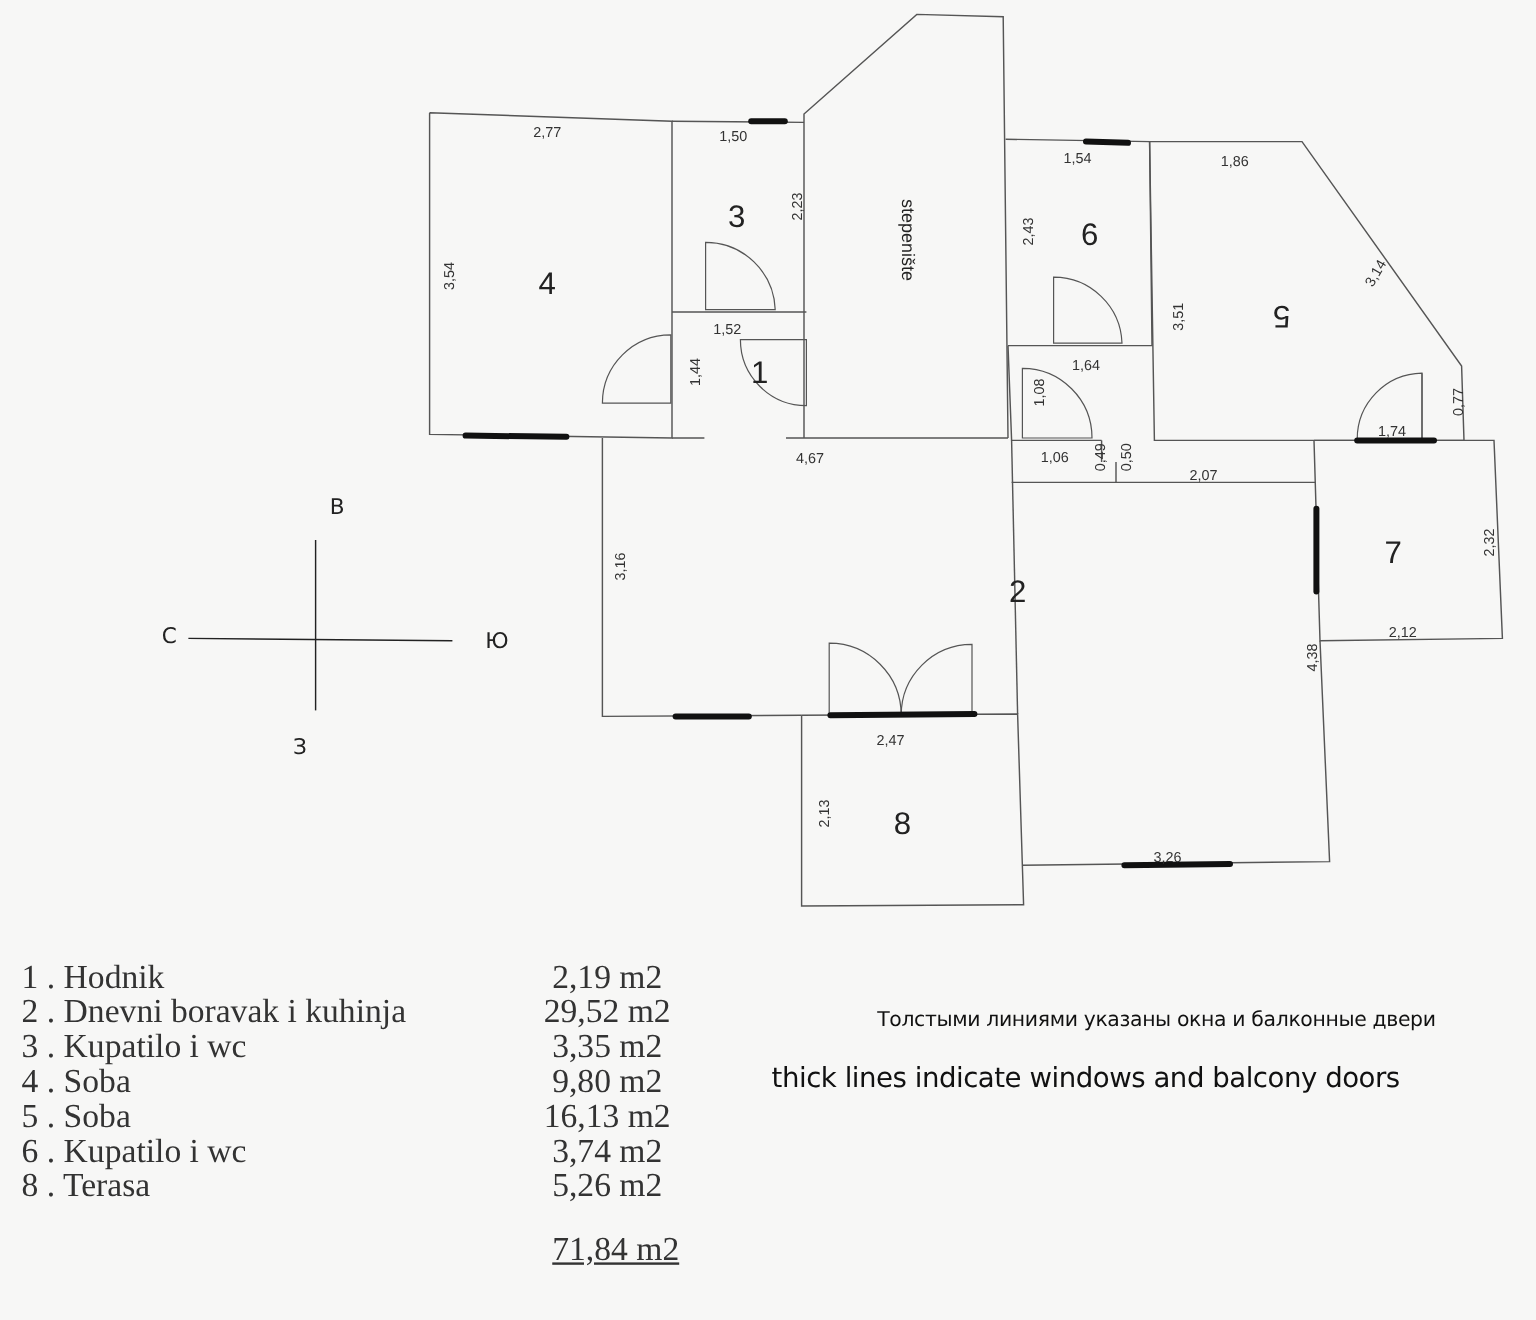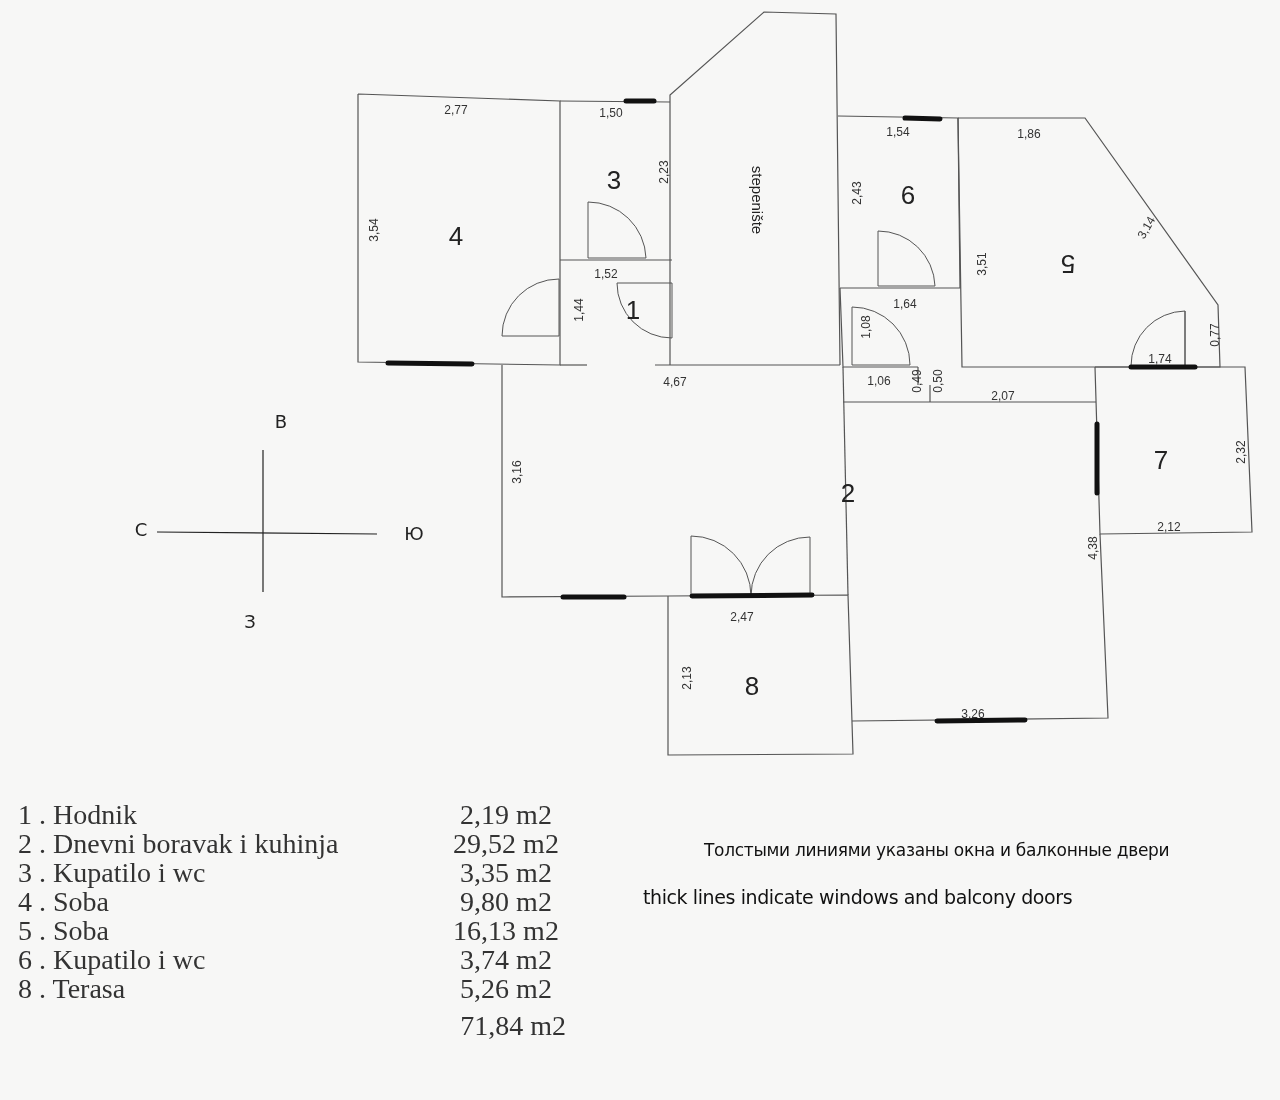--- a/index.html
+++ b/index.html
@@ -17,27 +17,27 @@
   .roomnum { font-family: "Liberation Sans", sans-serif; font-size: 26px; fill: #222; }
   .stair { font-family: "Liberation Sans", sans-serif; font-size: 15px; fill: #222; }
   .compass-line { stroke: #222; stroke-width: 1.2; }
   .compass-label { font-family: "DejaVu Sans", sans-serif; font-size: 18px; fill: #222; }
 
   .legend { position: absolute; left: 18px; top: 800px; width: 560px;
     font-family: "Liberation Serif", serif; font-size: 28px; color: #333; }
   .legend-row { display: flex; justify-content: space-between; height: 29px; line-height: 29px; }
   .legend-row .name { white-space: nowrap; }
   .legend-row .area { text-align: center; width: 120px; padding-right: 12px; }
-  .legend-total { display: flex; justify-content: flex-end; margin-top: 8px; height: 29px; line-height: 29px; }
+  .legend-total { display: flex; justify-content: flex-end; margin-top: 24px; height: 29px; line-height: 29px; text-decoration: underline; }
   .legend-total .area { text-align: right; width: 120px; padding-right: 12px; }
 
-  .note-ru { position: absolute; left: 704px; top: 840px; font-family: "DejaVu Sans", sans-serif;
+  .note-ru { position: absolute; left: 731px; top: 840px; font-family: "DejaVu Sans", sans-serif;
     font-size: 17px; color: #111; letter-spacing: -0.3px; }
   .note-en { position: absolute; left: 643px; top: 886px; font-family: "DejaVu Sans", sans-serif;
-    font-size: 19px; color: #111; letter-spacing: -0.4px; }
+    font-size: 23px; color: #111; letter-spacing: -0.4px; }
 </style>
 </head>
 <body>
 
 <svg id="plan" viewBox="0 0 1280 800" xmlns="http://www.w3.org/2000/svg">
 
   <g>
 
     <polyline class="wall" points="358,94 560,101 560,365 358,362 358,94"></polyline>
 

